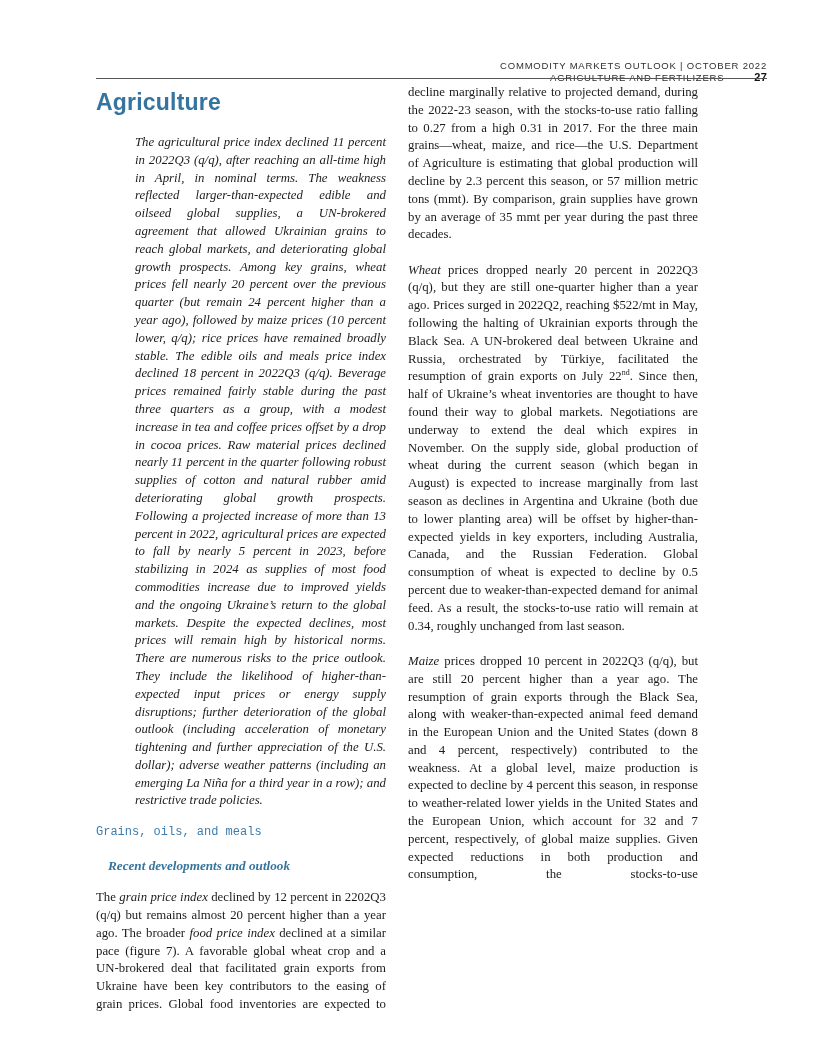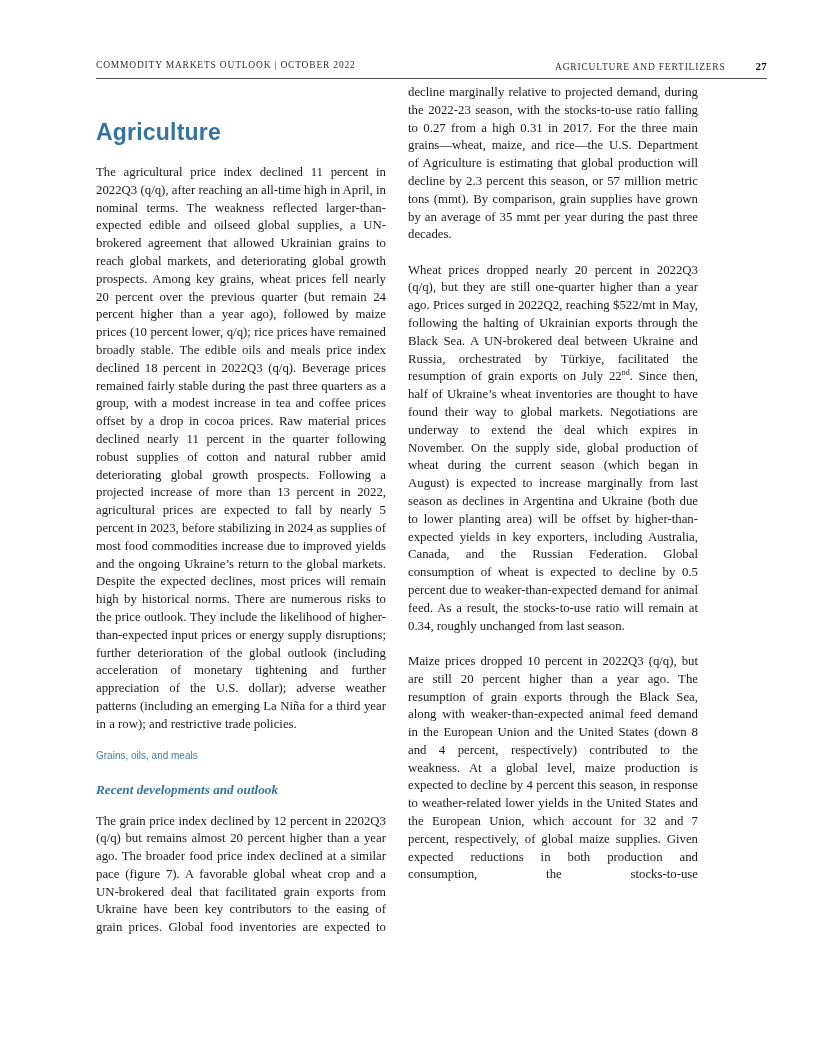--- a/index.html
+++ b/index.html
@@ -9,63 +9,63 @@
     font-family: "Liberation Serif", serif;
     color: #1b1b1b;
     position: relative;
     overflow: hidden;
   }
   .page { position: absolute; inset: 0; background: #fff; }
 
   
   .header {
     position: absolute; left: 96px; top: 60px; width: 671px;
-    display: flex; justify-content: space-between; align-items: flex-start;
-    font-family: Liberation Serif, serif;
+    display: flex; justify-content: space-between; align-items: flex-end;
+    font-family: Liberation Sans, sans-serif;
     font-size: 9.5px; letter-spacing: 0.8px; color: #2e2e2e;
-    text-transform: uppercase; white-space: nowrap;
+    text-transform: uppercase; white-space: nowrap; flex-direction: column;
   }
   .header-right { display: flex; align-items: baseline; gap: 30px; margin-left: 20px; }
   .page-num { font-weight: bold; font-size: 11px; letter-spacing: 0.2px; color: #111; }
   .rule {
     position: absolute; left: 96px; top: 78px; width: 671px; height: 0;
     border-top: 1.2px solid #55565a;
   }
 
   
-  .col-left  { position: absolute; left: 96px;  top: 118px; width: 290px; }
+  .col-left  { position: absolute; left: 96px;  top: 88px; width: 290px; }
   .col-right { position: absolute; left: 408px; top: 84px; width: 290px; }
 
   h1.title {
     font-family: "Liberation Sans", sans-serif;
     font-size: 23px; line-height: 28px; font-weight: bold;
     color: var(--accent); margin: 0 0 18px 0; letter-spacing: 0.2px;
   }
 
   .body-text {
     font-size: 12.8px; line-height: 17.8px;
     text-align: justify; margin: 0;
   }
-  .intro { margin-bottom: 13px; }
+  .intro { font-style: italic; margin-bottom: 13px; margin-left: 39px; }
   .cutoff { text-align-last: justify; }
 
   .section-h {
-    font-family: Liberation Sans, sans-serif;
-    font-size: 10px; line-height: 18px; font-weight: 400;
+    font-family: Liberation Mono, monospace;
+    font-size: 12px; line-height: 18px; font-weight: 400;
     color: var(--heading2); margin: 0 0 17px 0;
   }
   .subsection-h {
     font-size: 13.2px; line-height: 16px;
     font-style: italic; font-weight: bold;
-    color: var(--accent); margin: 0 0 15px 0;
+    color: var(--accent); margin: 0 0 15px 12px;
   }
   .para { margin: 0 0 17.5px 0; }
   .para:last-child { margin-bottom: 16px; }
 
-  .seg-i { }
+  .seg-i { font-style: italic; }
   .seg-sup { vertical-align: super; font-size: 0.62em; line-height: 0; }
 </style>
 </head>
 <body>
 
 <div class="page">
 
   <div class="header">
     <span>COMMODITY MARKETS OUTLOOK | OCTOBER 2022</span>
     <span class="header-right">

